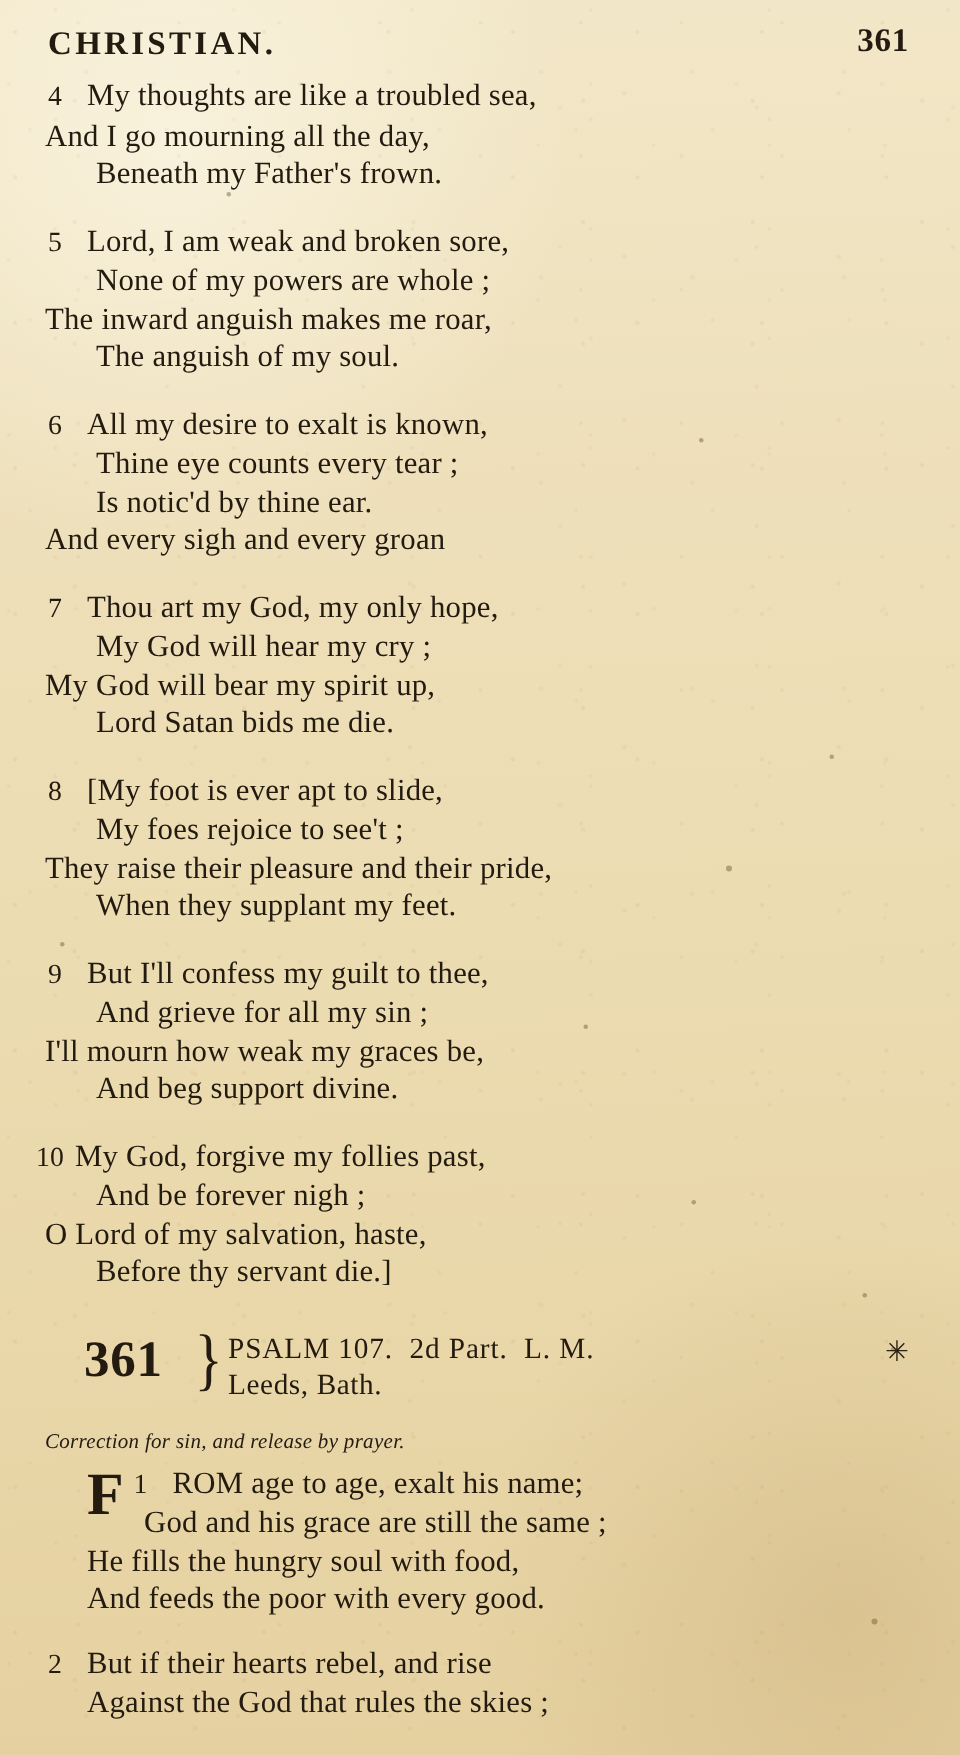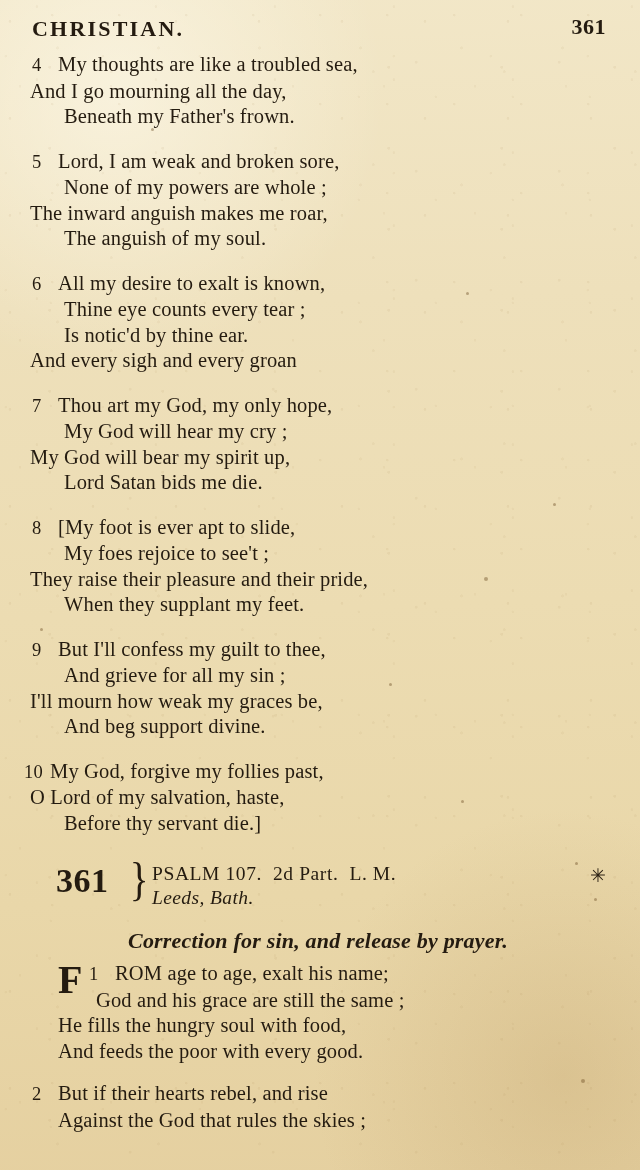--- a/index.html
+++ b/index.html
@@ -133,38 +133,36 @@
   .hymn-title {
     font-size: 19.5px;
     letter-spacing: .6px;
     line-height: 24px;
     white-space: pre;
   }
   .hymn-tunes {
     font-size: 19.5px;
     letter-spacing: .4px;
     line-height: 23px;
-    font-style: italic;
   }
   .ornament {
     position: absolute;
     right: 8px;
     top: 4px;
     font-size: 19px;
     line-height: 1;
     color: #2c2214;
   }
   .subtitle {
-    text-align: center;
+    text-align: left;
     font-style: italic;
-    font-size: 22px;
+    font-size: 14px;
     letter-spacing: .2px;
     margin: 2px 0 7px 0;
     padding-right: 8px;
-    font-weight: bold;
   }
 
   
   .stanza.dropcap { margin-bottom: 17px; }
   .dropcap-wrap { position: relative; }
   .dropcap-letter {
     position: absolute;
     left: 28px;
     top: 0px;
     font-size: 40px;
@@ -238,20 +236,21 @@
 
       <div class="stanza">
         <div class="line first"><span class="vnum">9</span><span>But I'll confess my guilt to thee,</span></div>
         <div class="line ind">And grieve for all my sin ;</div>
         <div class="line">I'll mourn how weak my graces be,</div>
         <div class="line ind">And beg support divine.</div>
       </div>
 
       <div class="stanza">
         <div class="line first"><span class="vnum wide">10</span><span>My God, forgive my follies past,</span></div>
+        <div class="line ind">And be forever nigh ;</div>
         <div class="line">O Lord of my salvation, haste,</div>
         <div class="line ind">Before thy servant die.]</div>
       </div>
 
     </div>
 
     <div class="hymn-head">
       <div class="hymn-num">361</div>
       <div class="brace">}</div>
       <div class="hymn-title-block">

